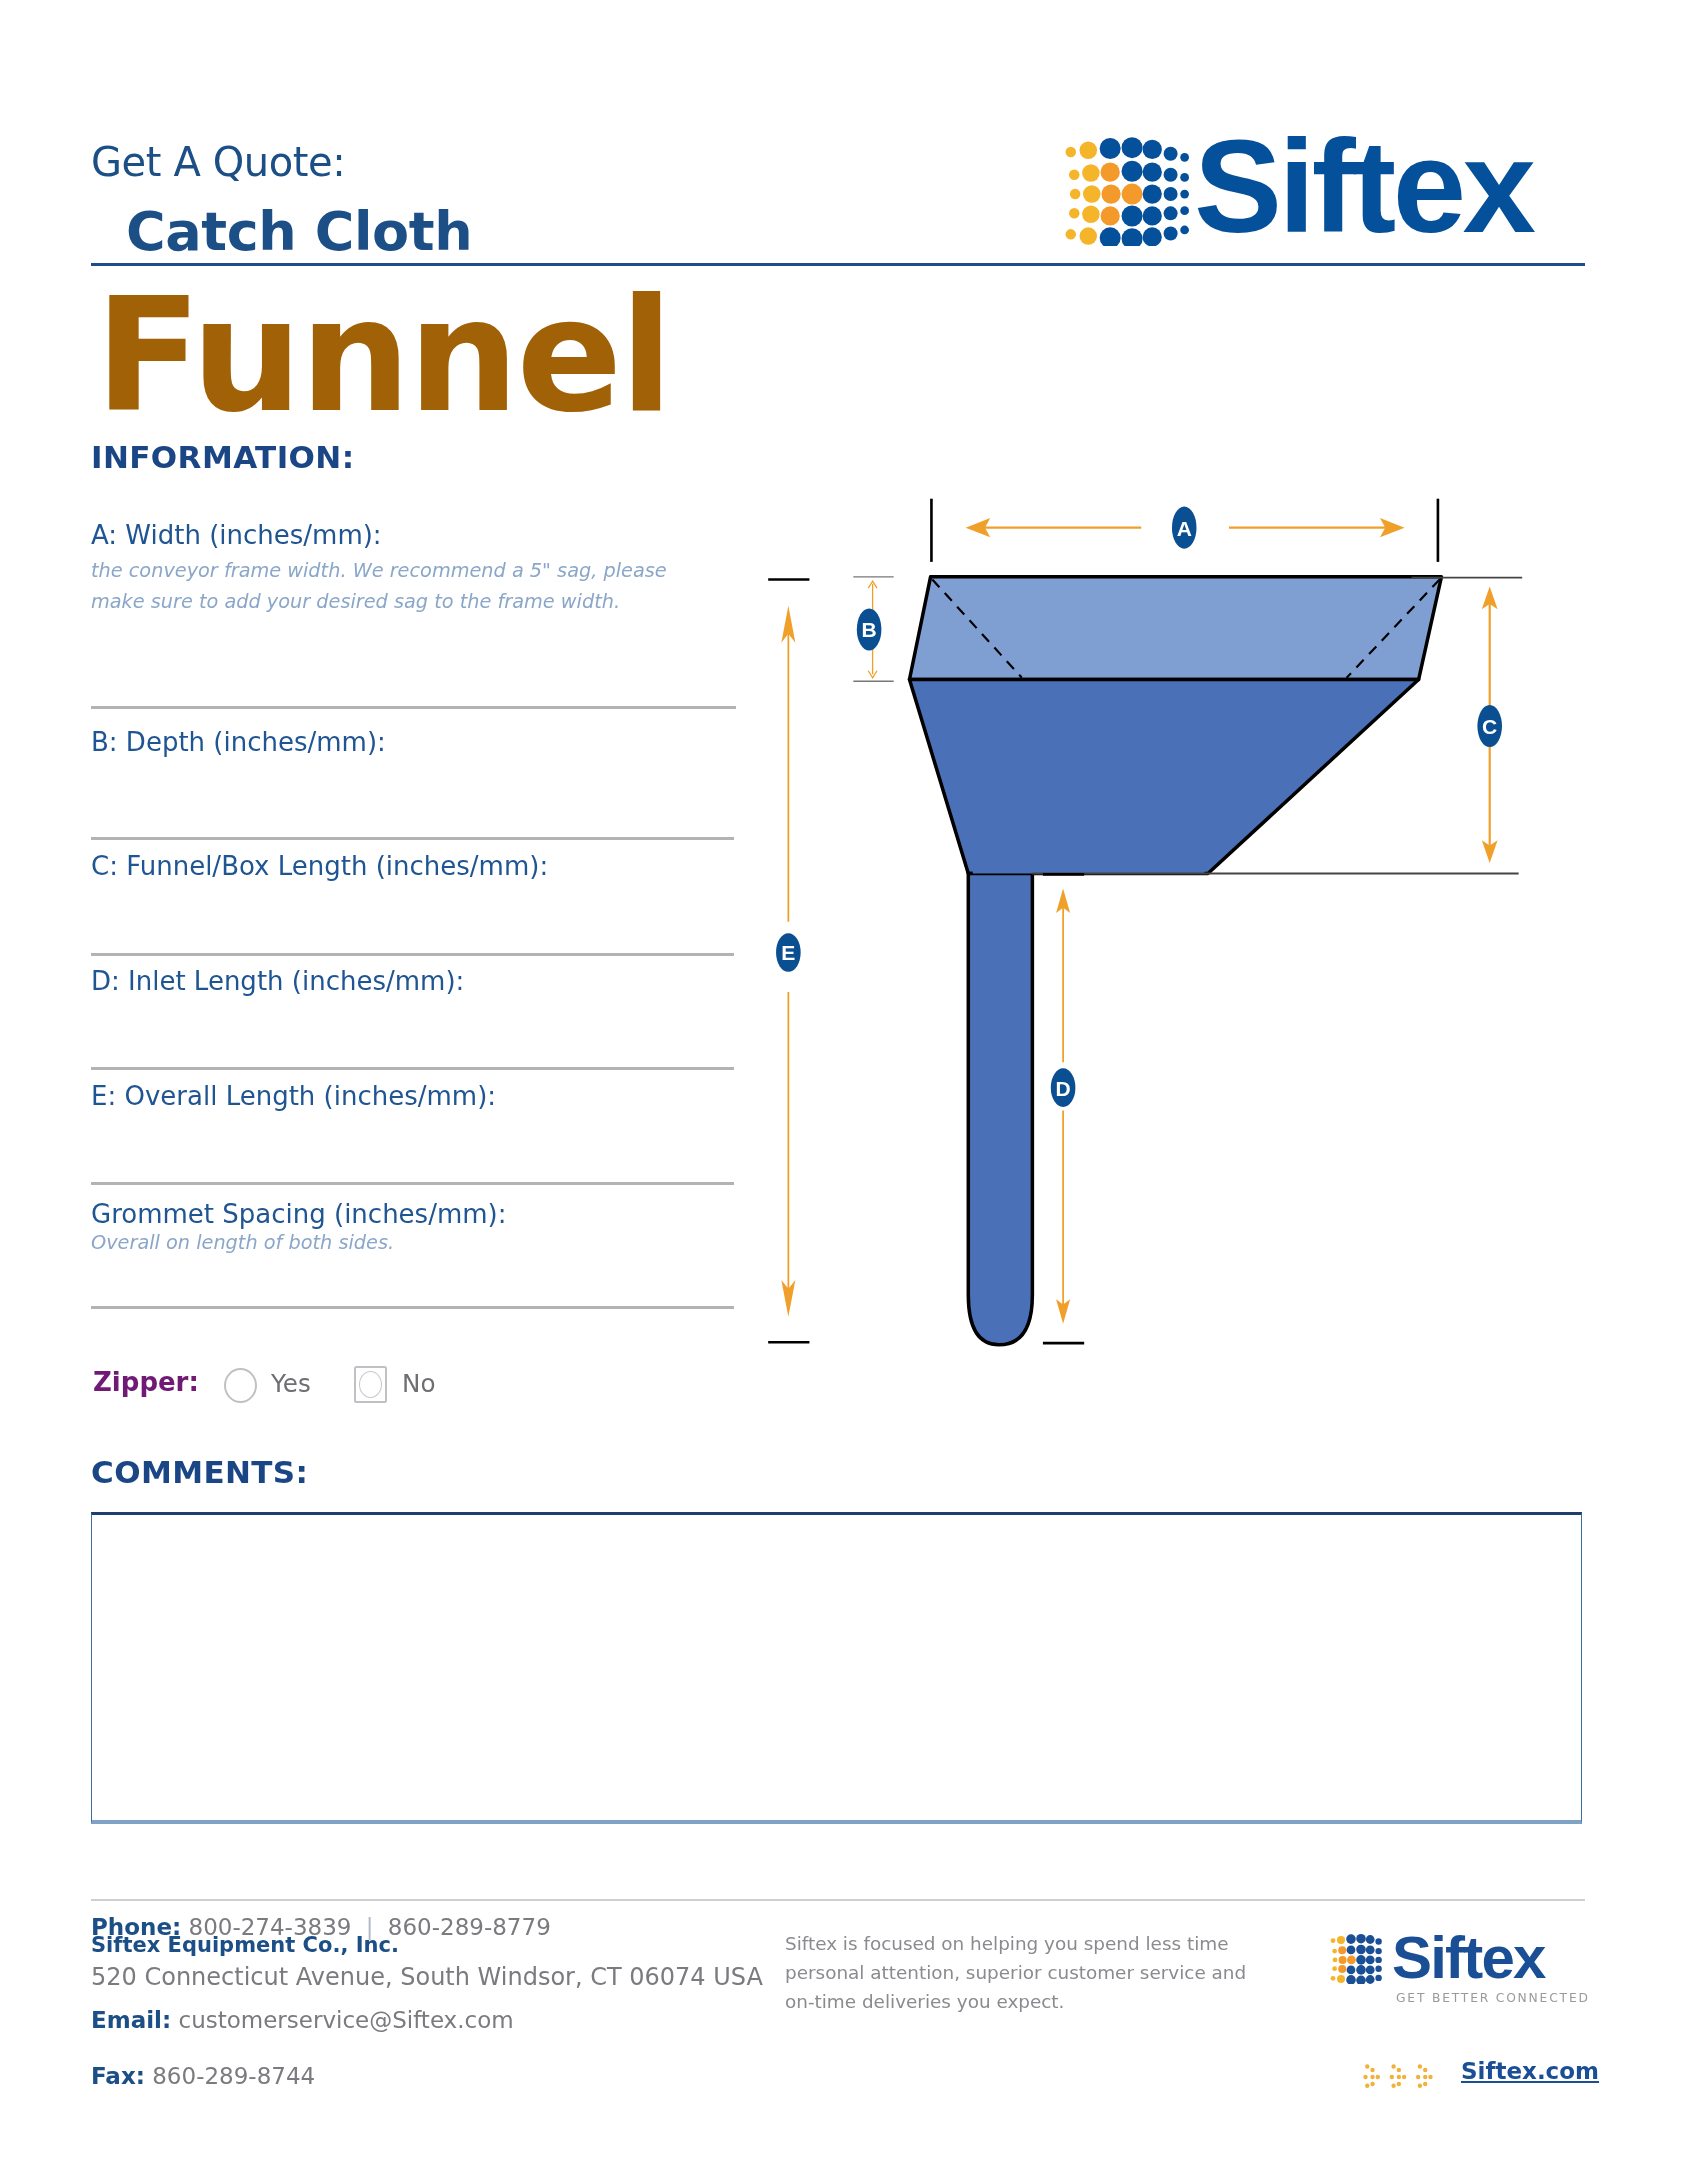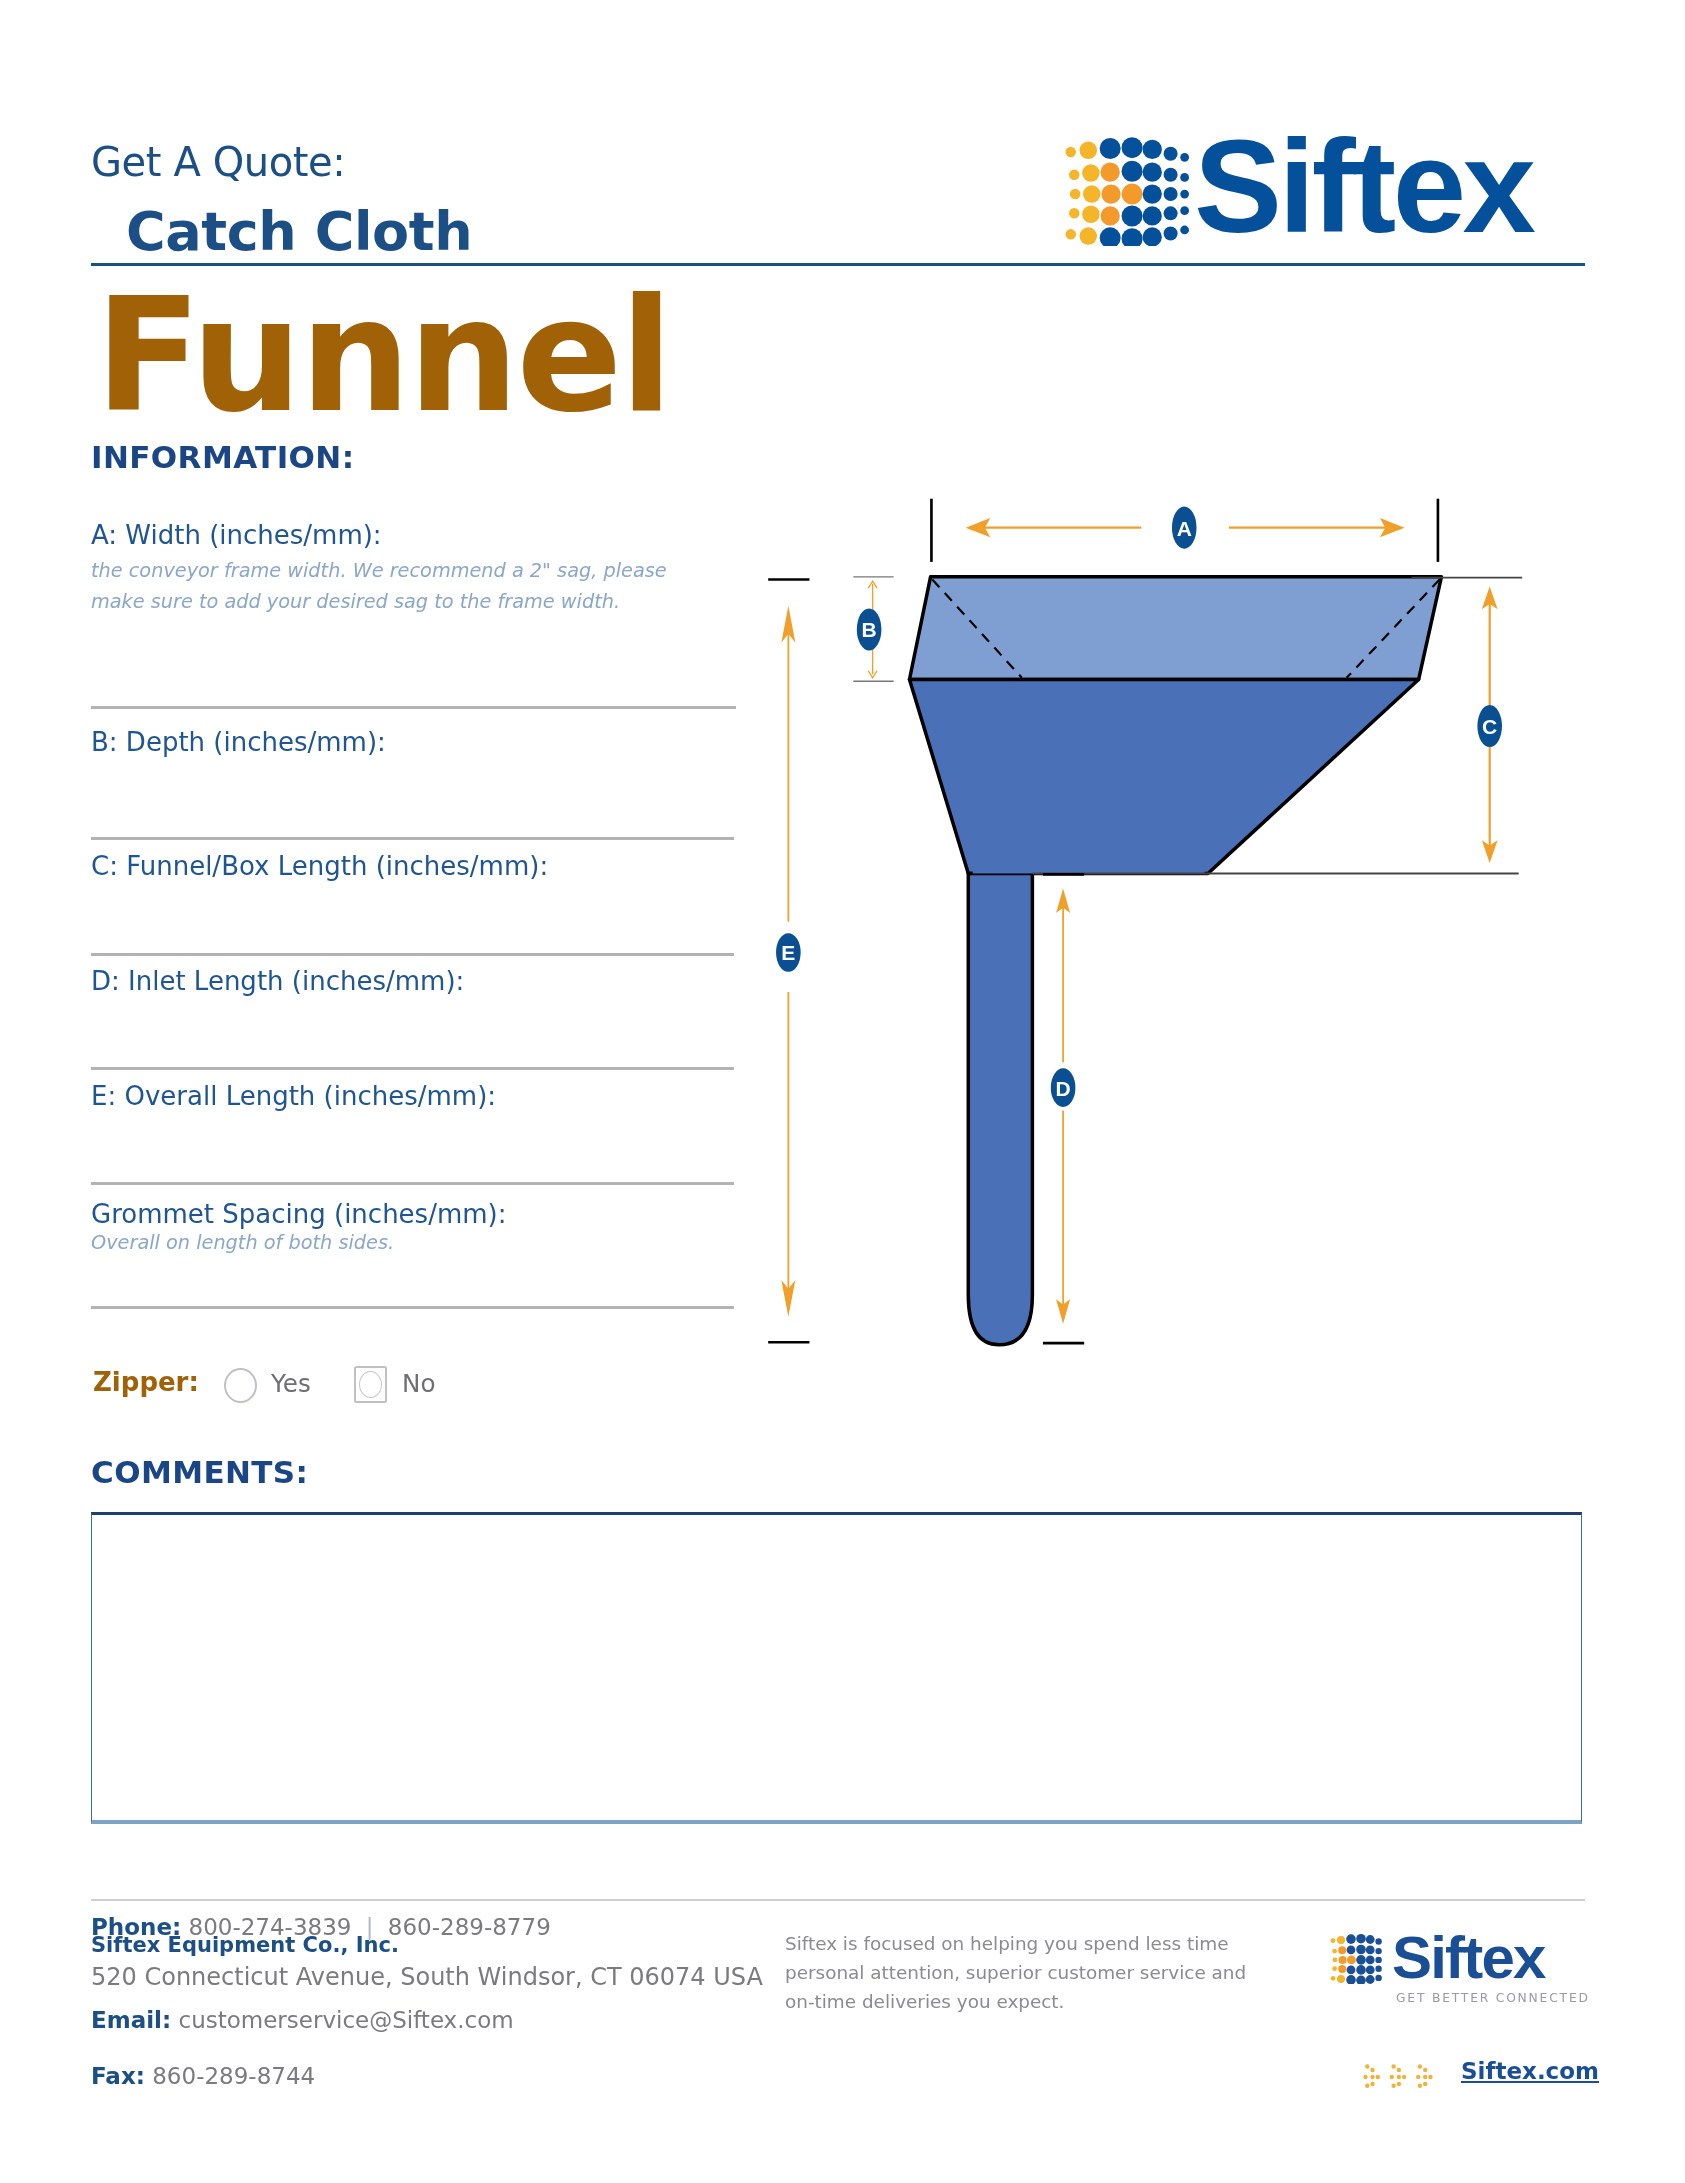--- a/index.html
+++ b/index.html
@@ -16,21 +16,21 @@
   .logo-dots { left: 1062px; top: 136px; width: 127px; height: 110px; }
   .logo-word { left: 1194px; top: 121px; font-family: "Liberation Sans", sans-serif; font-weight: 700; font-size: 132px; color: #05509a; letter-spacing: -3.5px; line-height: 1; }
 
   .section-title { font-weight: 700; font-size: 31px; color: #1b4686; letter-spacing: 0.4px; }
 
   .field-label { font-size: 26px; color: #1f5592; font-weight: 400; }
   .field-note { font-size: 19.3px; color: #8aa6c8; font-style: italic; line-height: 31px; }
   .field-line { height: 2.6px; background: #b3b3b3; }
   .field-input { border: none; background: transparent; outline: none; font-size: 23px; color: #333; font-family: "DejaVu Sans", sans-serif; }
 
-  .zipper-label { font-size: 26px; color: #a16207; font-weight: 700; }
+  .zipper-label { font-size: 26px; color: #701a75; font-weight: 700; }
   .radio { width: 33px; height: 35px; border: 2.6px solid #c0c0c5; border-radius: 50%; }
   .check { width: 33px; height: 37px; border: 2.6px solid #c0c0c5; border-radius: 2.6px; position: relative; }
   .check::after { content: ""; position: absolute; left: 2.6px; top: 2.6px; right: 2.6px; bottom: 2.6px; border: 1.8px solid #c8c8cc; border-radius: 50%; }
   .opt-label { font-size: 24.6px; color: #6e6e73; }
 
   .comments-box { left: 91px; top: 1512px; width: 1491px; height: 312px; border-left: 1.8px solid #3d6f9c; border-right: 1.8px solid #3d6f9c; border-top: 3.5px solid #1c3f6e; border-bottom: 4.4px solid #7fa3c6; background: #fff; }
   .comments-box textarea { width: 100%; height: 100%; border: none; outline: none; resize: none; background: transparent; padding: 10.5px; font-size: 21px; font-family: "DejaVu Sans", sans-serif; }
 
   .footer-rule { left: 91px; top: 1899px; width: 1494px; height: 1.8px; background: #cfcfcf; }
   .footer-company { left: 91px; top: 1933px; font-size: 21px; font-weight: 700; color: #1b4f86; }
@@ -93,21 +93,21 @@
       <circle cx="124" cy="111" r="8" fill="#05509a"></circle>
       <circle cx="140" cy="107" r="5" fill="#05509a"></circle>
   </g>
 </svg>
 <div class="abs logo-word">Siftex</div>
 
 <div class="abs section-title" style="left:91px; top:439px;">INFORMATION:</div>
 
 <div class="abs field-label" style="left:91px; top:520px;">A: Width (inches/mm):</div>
 <div class="abs field-note" style="left:91px; top:555px; width:650px;">
-  <div>the conveyor frame width. We recommend a 2" sag, please</div>
+  <div>the conveyor frame width. We recommend a 5" sag, please</div>
   <div>make sure to add your desired sag to the frame width.</div>
 </div>
 <input class="abs field-input" style="left: 91px; top: 658px; width: 645px; height: 44px;" value="">
 <div class="abs field-line" style="left:91px; top:706px; width:645px;"></div>
 
 <div class="abs field-label" style="left:91px; top:727px;">B: Depth (inches/mm):</div>
 <input class="abs field-input" style="left: 91px; top: 790px; width: 643px; height: 44px;" value="">
 <div class="abs field-line" style="left:91px; top:837px; width:643px;"></div>
 
 <div class="abs field-label" style="left:91px; top:851px;">C: Funnel/Box Length (inches/mm):</div>

